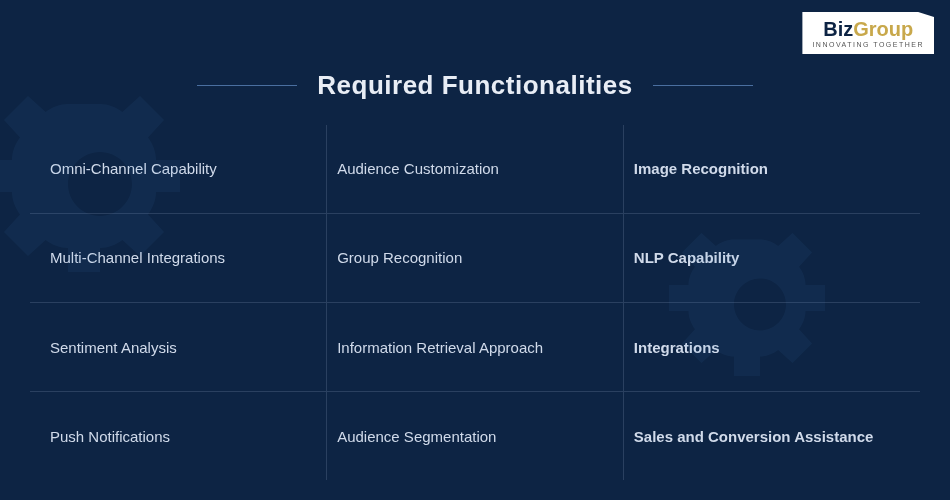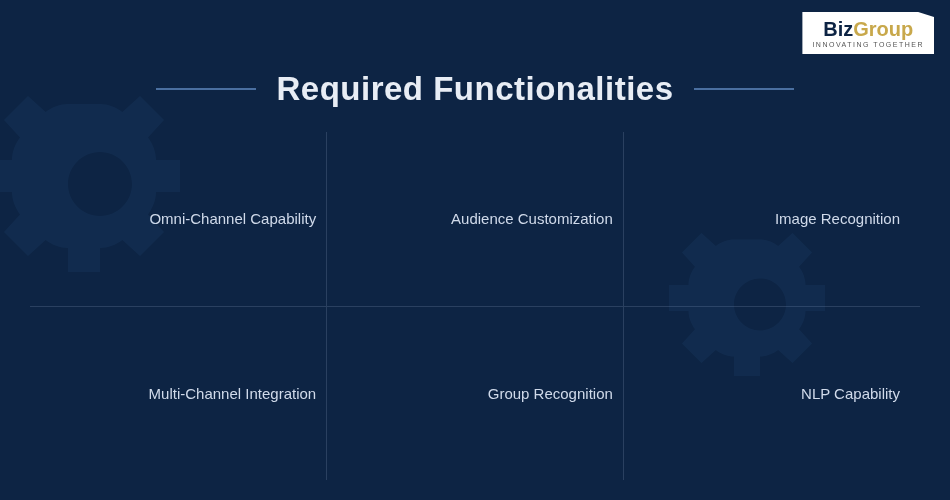--- a/index.html
+++ b/index.html
@@ -96,42 +96,42 @@
     }
 
     .title-line {
       flex: 1;
       max-width: 100px;
       height: 1.5px;
       background: #4a6fa0;
     }
 
     .title-text {
-      font-size: 33px;
+      font-size: 26px;
       font-weight: 700;
       color: #e8edf5;
       margin: 0 20px;
       letter-spacing: 0.5px;
     }
 
     
     .table-container {
       flex: 1;
       display: flex;
       flex-direction: column;
     }
 
     table {
       width: 100%;
       border-collapse: collapse;
       flex: 1;
     }
 
     td {
-      text-align: right;
+      text-align: left;
       padding: 14px 10px;
       font-size: 15px;
       color: #d0daea;
       border-bottom: 1px solid #2a4060;
       width: 33.33%;
       vertical-align: middle;
     }
 
     tr:last-child td {
       border-bottom: none;
@@ -141,20 +141,21 @@
     td:not(:last-child) {
       border-right: 1px solid #2a4060;
     }
 
     td:first-child {
       padding-left: 20px;
     }
 
     td:last-child {
       padding-right: 20px;
+      font-weight: bold;
     }
   </style>
 </head>
 <body>
 
 <svg class="watermark watermark-left" viewBox="0 0 200 200" xmlns="http://www.w3.org/2000/svg">
   <path fill="#4a8fd4" d="M100,15 C105,15 110,17 114,20 L125,10 L140,25 L130,36 C133,40 135,45 135,50 L150,50 L150,70 L135,70 C135,75 133,80 130,84 L140,95 L125,110 L114,100 C110,103 105,105 100,105 L100,120 L80,120 L80,105 C75,105 70,103 66,100 L55,110 L40,95 L50,84 C47,80 45,75 45,70 L30,70 L30,50 L45,50 C45,45 47,40 50,36 L40,25 L55,10 L66,20 C70,17 75,15 80,15 Z M100,45 C89,45 80,54 80,65 C80,76 89,85 100,85 C111,85 120,76 120,65 C120,54 111,45 100,45 Z"></path>
 </svg>
 
 <svg class="watermark watermark-right" viewBox="0 0 200 200" xmlns="http://www.w3.org/2000/svg">
@@ -180,20 +181,30 @@
 
   <div class="table-container">
     <table>
       <tbody id="table-body">
       <tr>
             <td>Omni-Channel Capability</td>
             <td>Audience Customization</td>
             <td>Image Recognition</td>
           </tr>
           <tr>
-            <td>Multi-Channel Integration</td>
+            <td>Multi-Channel Integrations</td>
             <td>Group Recognition</td>
             <td>NLP Capability</td>
+          </tr>
+          <tr>
+            <td>Sentiment Analysis</td>
+            <td>Information Retrieval Approach</td>
+            <td>Integrations</td>
+          </tr>
+          <tr>
+            <td>Push Notifications</td>
+            <td>Audience Segmentation</td>
+            <td>Sales and Conversion Assistance</td>
           </tr>
         </tbody>
     </table>
   </div>
 </div>
 
 </body></html>

